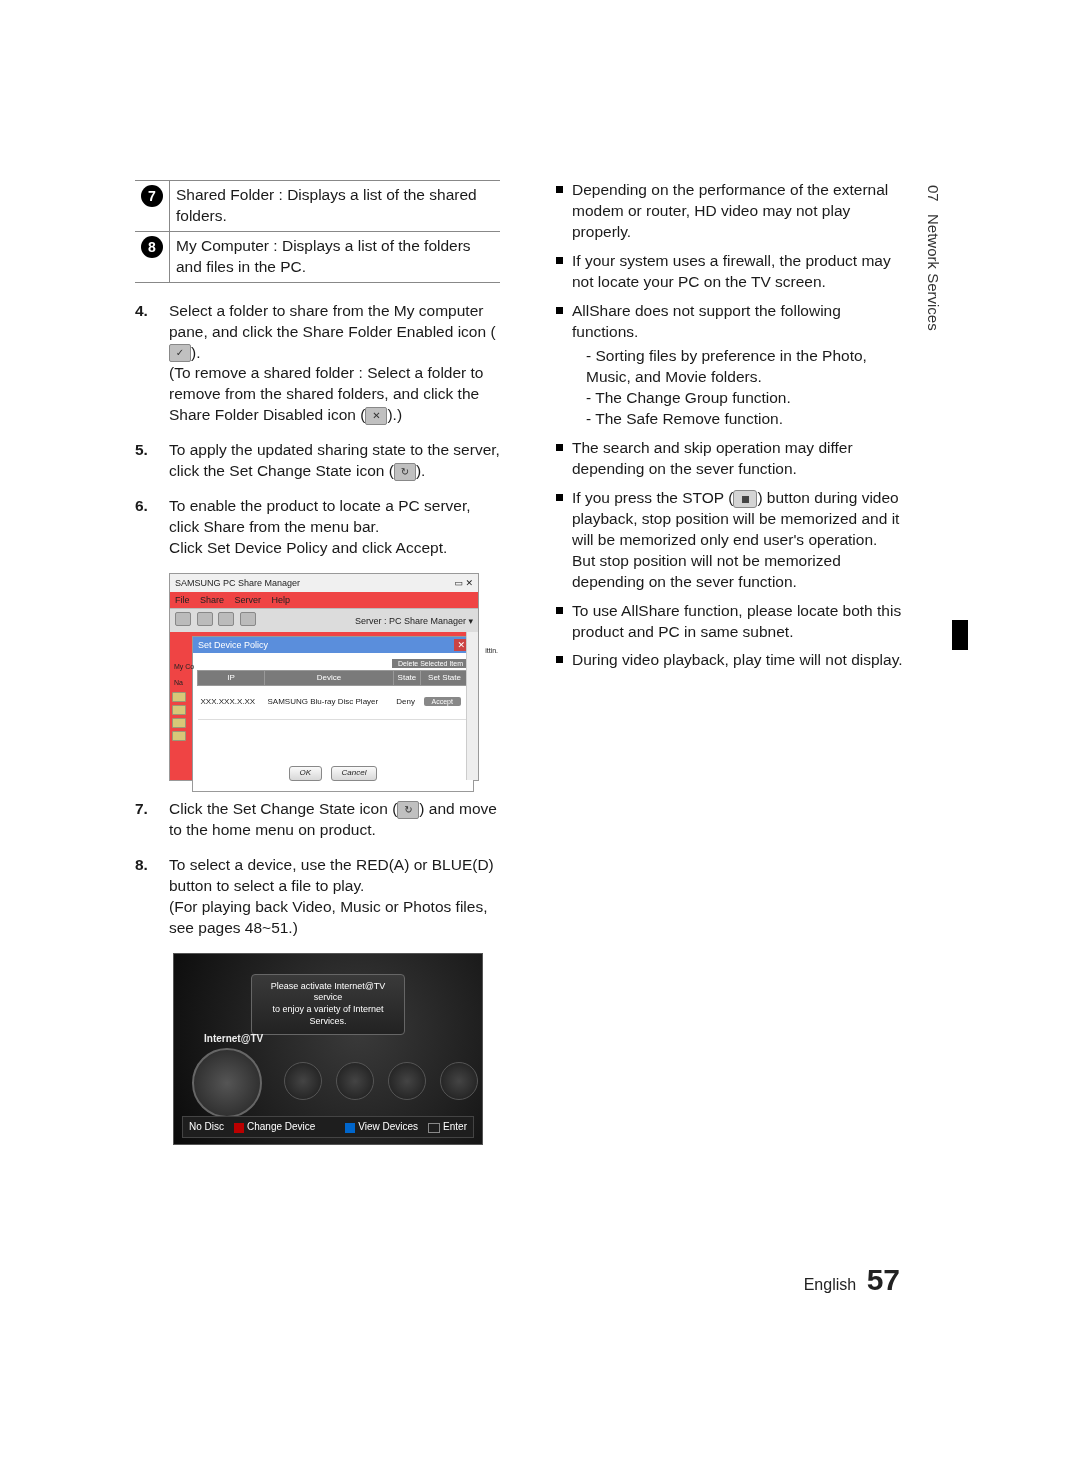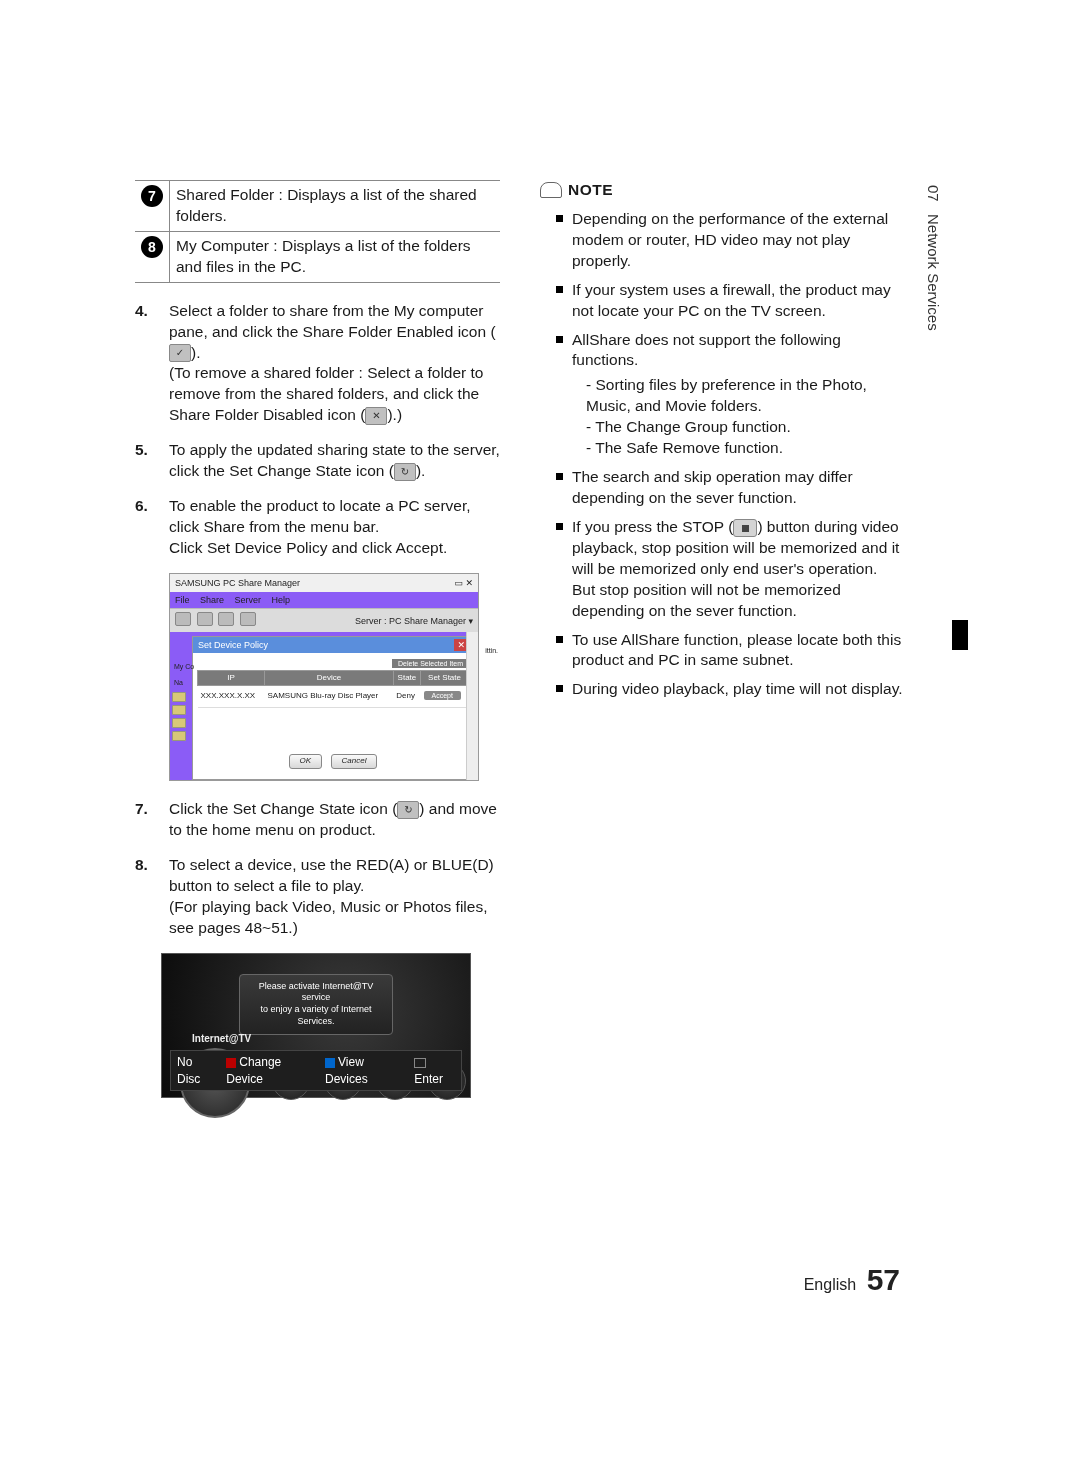--- a/index.html
+++ b/index.html
@@ -86,65 +86,65 @@
   
   .footer {
     position: absolute; bottom: 180px; right: 180px;
     font-size: 16px; color: #222;
   }
   .footer .pg { font-size: 30px; font-weight: bold; margin-left: 6px; }
   
   
   .dialog-mock {
     margin: 10px 0 18px 34px; width: 310px;
-    background: #8b5cf6; border: 1px solid #999;
+    background: #ef4444; border: 1px solid #999;
     font-size: 9px; color: #222;
   }
   .dlg-title { background: #f0f0f0; padding: 3px 5px; display: flex; align-items: center; justify-content: space-between; }
   .dlg-menu { padding: 2px 5px; border-bottom: 1px solid #bbb; }
   .dlg-menu span { margin-right: 8px; }
   .dlg-toolbar { padding: 3px 5px; display: flex; align-items: center; justify-content: space-between; background: #dcdcdc; }
   .dlg-toolbar .ico { display:inline-block; width:16px; height:14px; background:#bbb; border:1px solid #888; margin-right:3px; border-radius:2px; }
   .dlg-body { padding: 4px; position: relative; }
   .subwin { background:#fff; border:1px solid #999; margin-left:18px; }
   .subwin-title { background:#5a8edc; color:#fff; padding:2px 5px; display:flex; justify-content:space-between; }
   .subwin-body { padding:4px; }
   .subtable { width:100%; border-collapse: collapse; font-size:8px; }
   .subtable th { background:#7a7a7a; color:#fff; padding:2px; border:1px solid #999; font-weight:normal;}
-  .subtable td { padding:5px 3px; border-bottom:1px solid #ddd; }
+  .subtable td { padding:11px 3px; border-bottom:1px solid #ddd; }
   .btn { display:inline-block; background:linear-gradient(#fafafa,#d8d8d8); border:1px solid #888; border-radius:3px; padding:1px 10px; font-size:8px; margin:6px 3px; }
   .del-btn { background:#7a7a7a; color:#fff; border:none; padding:1px 6px; font-size:7px;}
   .accept-btn { background:#888; color:#fff; border:none; padding:1px 8px; font-size:7px; border-radius:2px;}
   .scroll-track { position:absolute; right:0; top:0; bottom:0; width:12px; background:#eee; border-left:1px solid #ccc;}
   .left-tab { position:absolute; left:4px; top:30px; font-size:7px; }
   .folder-stack { position:absolute; left:2px; top:60px; }
   .folder-stack div { width:14px; height:10px; background:#d8c878; border:1px solid #997; margin-bottom:3px; border-radius:1px;}
   
   
   .tv-mock {
-    margin: 12px 0 0 26px; width: 310px; height: 145px;
+    margin: 12px 0 0 38px; width: 310px; height: 192px;
     background: radial-gradient(circle at 60% 40%, #3a3a3a, #0a0a0a);
     border: 1px solid #555; position: relative; color:#fff; font-size:9px;
   }
   .tv-banner {
     position:absolute; top:20px; left:50%; transform:translateX(-50%);
     background: linear-gradient(#3a3a3a,#222); border:1px solid #666; border-radius:4px;
     padding:6px 14px; text-align:center; line-height:1.3;
   }
   .tv-itv { position:absolute; left:30px; top:78px; font-weight:bold; font-size:10px; color:#eee;}
   .tv-ring {
     position:absolute; left:18px; top:94px; width:70px; height:70px;
     border-radius:50%; background:radial-gradient(#555,#222); border:2px solid #666;
   }
   .tv-icons { position:absolute; left:110px; top:108px; display:flex; gap:14px;}
   .tv-icons div { width:38px; height:38px; border-radius:50%; background:radial-gradient(#444,#1a1a1a); border:1px solid #555;}
   .tv-bottom {
     position:absolute; bottom:6px; left:8px; right:8px;
     background:#1e1e1e; border:1px solid #444; display:flex; align-items:center;
-    padding:3px 6px; font-size:12px; gap:10px;
+    padding:3px 6px; font-size:10px; gap:10px;text-align:center;
   }
   .key-a { display:inline-block; width:10px; height:10px; background:#b00; margin-right:3px; vertical-align:middle;}
   .key-d { display:inline-block; width:10px; height:10px; background:#06c; margin-right:3px; vertical-align:middle;}
   .key-enter { display:inline-block; width:12px; height:10px; border:1px solid #888; margin-right:3px; vertical-align:middle;}
 </style>
 </head>
 <body>
 
 <div class="page">
   <div class="side-tab">
@@ -297,24 +297,20 @@
         <div class="tv-bottom">
           <span>No Disc</span>
           <span><span class="key-a"></span><span>Change Device</span></span>
           <span style="margin-left:auto;"><span class="key-d"></span><span>View Devices</span></span>
           <span><span class="key-enter"></span><span>Enter</span></span>
         </div>
       </div>
     </div>
 
     <div class="col">
-      <div class="note-head">
-        <span class="hand-icon"></span>
-        <span class="note-title">NOTE</span>
-      </div>
       <ul class="notes">
         <li>Depending on the performance of the external modem or router, HD video may not play properly.</li>
         <li>If your system uses a firewall, the product may not locate your PC on the TV screen.</li>
         <li>
           <span>AllShare does not support the following functions.</span>
           <ul class="sub">
             <li>Sorting files by preference in the Photo, Music, and Movie folders.</li>
             <li>The Change Group function.</li>
             <li>The Safe Remove function.</li>
           </ul>

